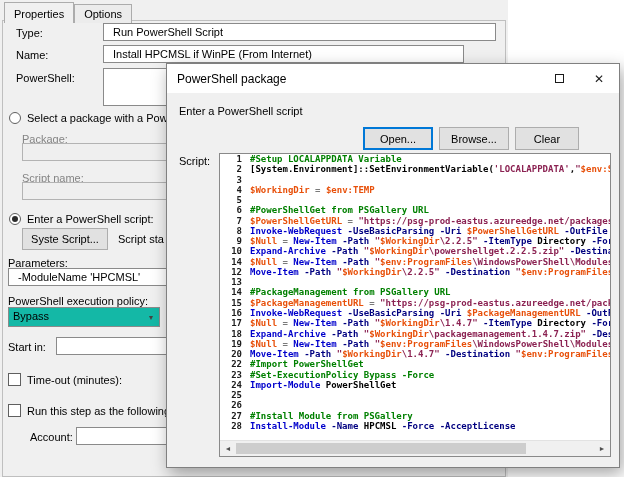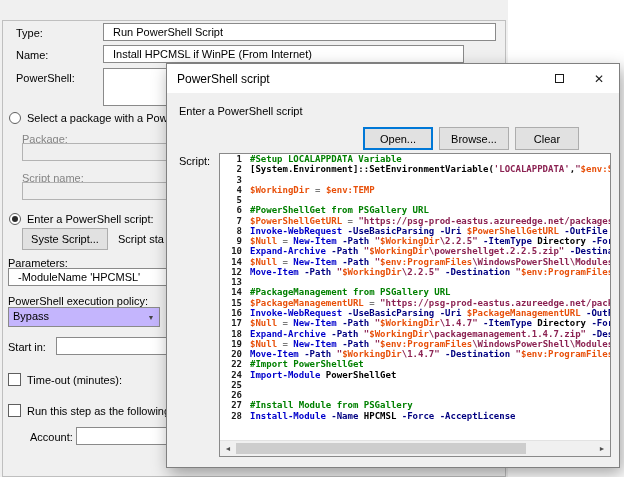--- a/index.html
+++ b/index.html
@@ -24,21 +24,21 @@
   .tb.disabled{background:#EFEFEF;border-color:#B3B3B3;}
   .radio{position:absolute;width:12px;height:12px;border:1px solid #5F5F5F;border-radius:50%;
          background:#fff;box-sizing:border-box;}
   .radio.checked::after{content:"";position:absolute;left:2px;top:2px;width:6px;height:6px;
          border-radius:50%;background:#2B2B2B;}
   .check{position:absolute;width:13px;height:13px;border:1px solid #5F5F5F;background:#fff;
          box-sizing:border-box;}
   .btn{position:absolute;background:#E1E1E1;border:1px solid #ADADAD;box-sizing:border-box;
        display:flex;align-items:center;justify-content:center;cursor:default;}
   .btn.focused{border-color:var(--accent);box-shadow:inset 0 0 0 1px var(--accent);}
-  .combo{position:absolute;background:#c4b5fd;border:1px solid #8A8A8A;box-sizing:border-box;}
+  .combo{position:absolute;background:#14b8a6;border:1px solid #8A8A8A;box-sizing:border-box;}
   .combo-text{position:absolute;left:4px;top:2px;}
   .combo-arrow{position:absolute;right:0;top:0;bottom:0;width:16px;display:flex;
        align-items:center;justify-content:center;font-size:7px;color:#444;}
   
   .ps-dialog{position:absolute;left:166px;top:63px;width:454px;height:405px;background:#F0F0F0;
        border:1px solid #808080;box-sizing:border-box;z-index:10;
        box-shadow:3px 6px 16px rgba(0,0,0,0.35);}
   .titlebar{position:absolute;left:0;top:0;right:0;height:29px;background:#ffffff;}
   .title{position:absolute;left:10px;top:8px;font-size:12px;}
   .win-btn{position:absolute;top:0;width:40px;height:29px;display:flex;align-items:center;
@@ -68,20 +68,24 @@
        justify-content:center;color:#505050;font-size:7px;}
   .hs-arrow.left{left:0;}
   .hs-arrow.right{right:0;}
   .hs-thumb{position:absolute;left:16px;top:2px;height:11px;width:290px;background:#CDCDCD;}
 </style>
 </head>
 <body>
 
 <div class="props-window">
   <div class="tab-page"></div>
+  <div class="tab-strip">
+    <div class="tab active">Properties</div>
+    <div class="tab">Options</div>
+  </div>
 
   <span class="lbl" style="left:16px;top:27px">Type:</span>
   <div class="tb" style="left:103px;top:23px;width:393px;height:18px">Run PowerShell Script</div>
 
   <span class="lbl" style="left:16px;top:49px">Name:</span>
   <div class="tb" style="left:103px;top:45px;width:361px;height:18px">Install HPCMSL if WinPE (From Internet)</div>
 
   <span class="lbl" style="left:16px;top:72px">PowerShell:</span>
   <div class="tb" style="left:103px;top:68px;width:393px;height:38px"></div>
 
@@ -117,21 +121,21 @@
 
   <span class="check" style="left:8px;top:404px"></span>
   <span class="lbl" style="left:27px;top:405px">Run this step as the following accou</span>
 
   <span class="lbl" style="left:30px;top:431px">Account:</span>
   <div class="tb" style="left:76px;top:427px;width:222px;height:18px"></div>
 </div>
 
 <div class="ps-dialog">
   <div class="titlebar">
-    <span class="title">PowerShell script</span>
+    <span class="title">PowerShell package</span>
     <div class="win-btn max">
       <span class="max-glyph"></span>
     </div>
     <div class="win-btn close">
       <span>✕</span>
     </div>
   </div>
 
   <div class="subtitle">Enter a PowerShell script</div>
 
@@ -157,20 +161,21 @@
         <div class="code-line"><span class="ln">12</span><span class="tok-k">Move-Item</span><span class="tok-p"> -Path</span><span class="tok-t"> </span><span class="tok-s">"</span><span class="tok-v">$WorkingDir</span><span class="tok-s">\2.2.5"</span><span class="tok-p"> -Destination</span><span class="tok-t"> </span><span class="tok-s">"</span><span class="tok-v">$env:ProgramFiles</span></div>
         <div class="code-line"><span class="ln">13</span></div>
         <div class="code-line"><span class="ln">14</span><span class="tok-c">#PackageManagement from PSGallery URL</span></div>
         <div class="code-line"><span class="ln">15</span><span class="tok-v">$PackageManagementURL</span><span class="tok-o"> = </span><span class="tok-s">"https://psg-prod-eastus.azureedge.net/packages</span></div>
         <div class="code-line"><span class="ln">16</span><span class="tok-k">Invoke-WebRequest</span><span class="tok-p"> -UseBasicParsing</span><span class="tok-p"> -Uri</span><span class="tok-t"> </span><span class="tok-v">$PackageManagementURL</span><span class="tok-p"> -OutFile</span></div>
         <div class="code-line"><span class="ln">17</span><span class="tok-v">$Null</span><span class="tok-o"> = </span><span class="tok-k">New-Item</span><span class="tok-p"> -Path</span><span class="tok-t"> </span><span class="tok-s">"</span><span class="tok-v">$WorkingDir</span><span class="tok-s">\1.4.7"</span><span class="tok-p"> -ItemType</span><span class="tok-t"> Directory</span><span class="tok-p"> -Force</span></div>
         <div class="code-line"><span class="ln">18</span><span class="tok-k">Expand-Archive</span><span class="tok-p"> -Path</span><span class="tok-t"> </span><span class="tok-s">"</span><span class="tok-v">$WorkingDir</span><span class="tok-s">\packagemanagement.1.4.7.zip"</span><span class="tok-p"> -Destina</span></div>
         <div class="code-line"><span class="ln">19</span><span class="tok-v">$Null</span><span class="tok-o"> = </span><span class="tok-k">New-Item</span><span class="tok-p"> -Path</span><span class="tok-t"> </span><span class="tok-s">"</span><span class="tok-v">$env:ProgramFiles</span><span class="tok-s">\WindowsPowerShell\Modules\Pac</span></div>
         <div class="code-line"><span class="ln">20</span><span class="tok-k">Move-Item</span><span class="tok-p"> -Path</span><span class="tok-t"> </span><span class="tok-s">"</span><span class="tok-v">$WorkingDir</span><span class="tok-s">\1.4.7"</span><span class="tok-p"> -Destination</span><span class="tok-t"> </span><span class="tok-s">"</span><span class="tok-v">$env:ProgramFiles</span></div>
         <div class="code-line"><span class="ln">22</span><span class="tok-c">#Import PowerShellGet</span></div>
+        <div class="code-line"><span class="ln">23</span><span class="tok-c">#Set-ExecutionPolicy Bypass -Force</span></div>
         <div class="code-line"><span class="ln">24</span><span class="tok-k">Import-Module</span><span class="tok-t"> PowerShellGet</span></div>
         <div class="code-line"><span class="ln">25</span></div>
         <div class="code-line"><span class="ln">26</span></div>
         <div class="code-line"><span class="ln">27</span><span class="tok-c">#Install Module from PSGallery</span></div>
         <div class="code-line"><span class="ln">28</span><span class="tok-k">Install-Module</span><span class="tok-p"> -Name</span><span class="tok-t"> HPCMSL</span><span class="tok-p"> -Force</span><span class="tok-p"> -AcceptLicense</span></div>
       </div>
     <div class="hscroll">
       <div class="hs-arrow left">◄</div>
       <div class="hs-thumb"></div>
       <div class="hs-arrow right">►</div>

